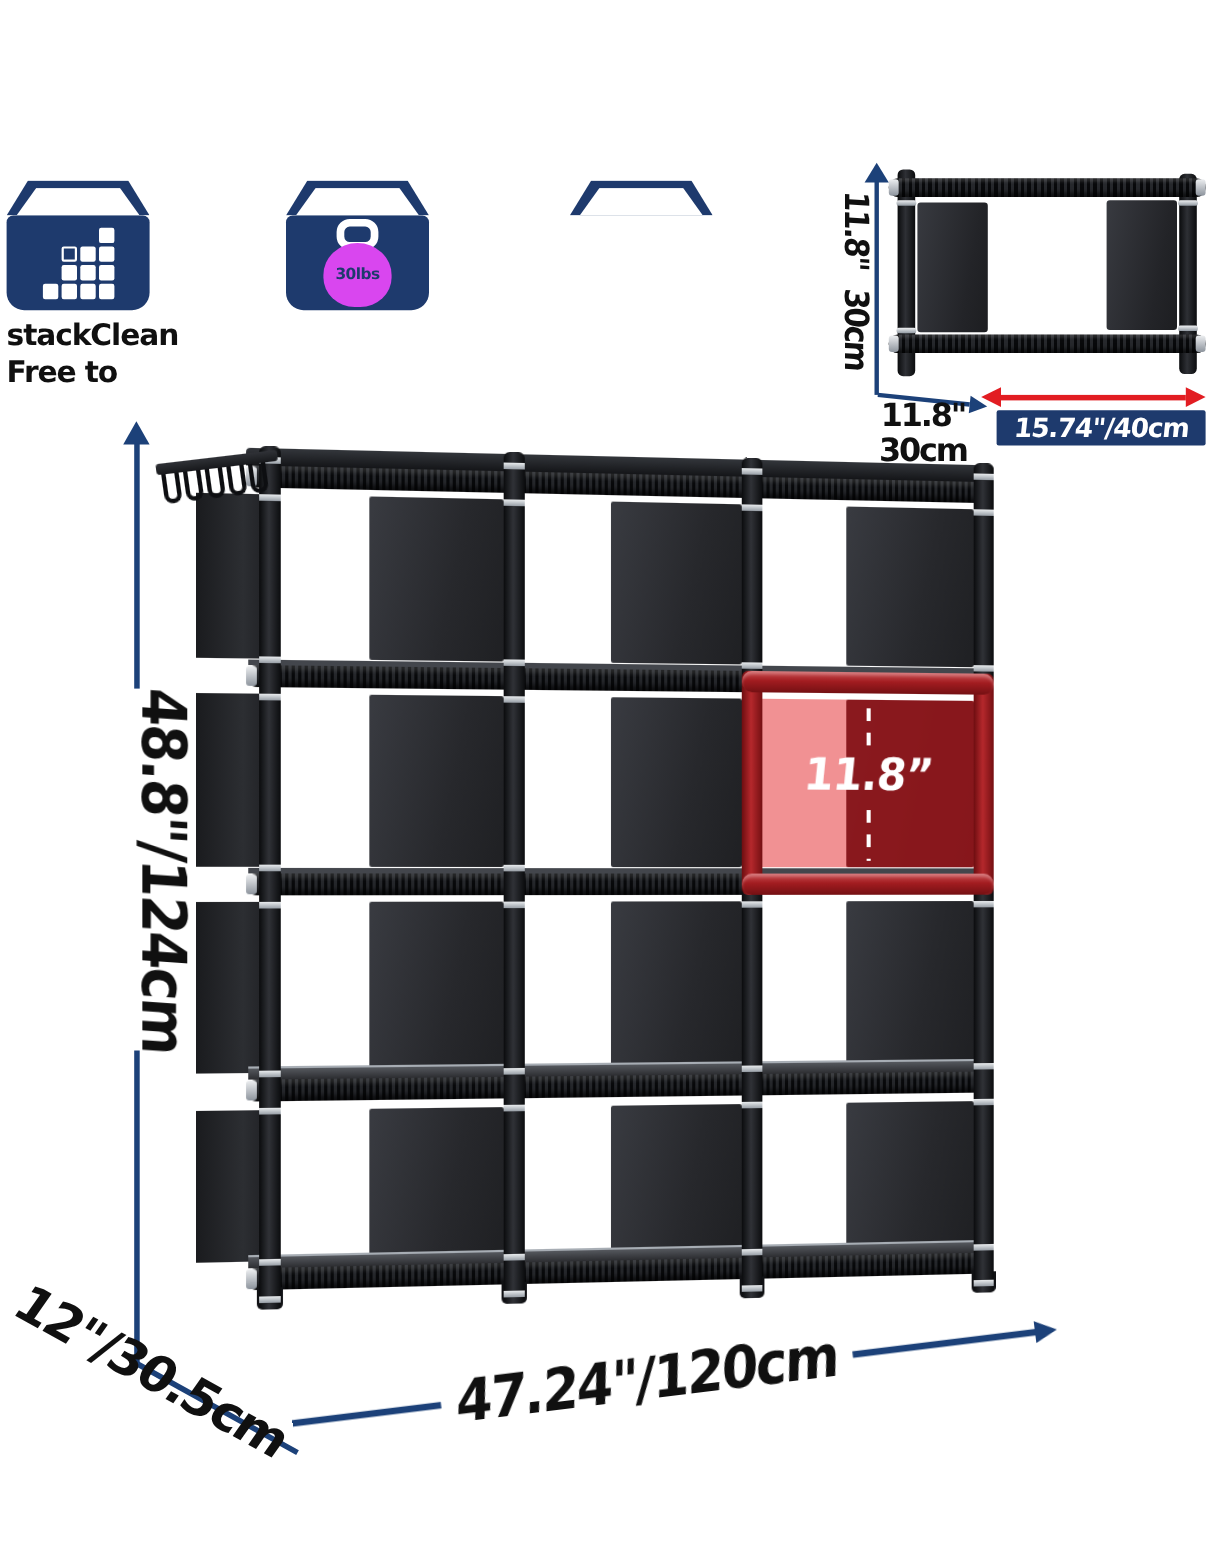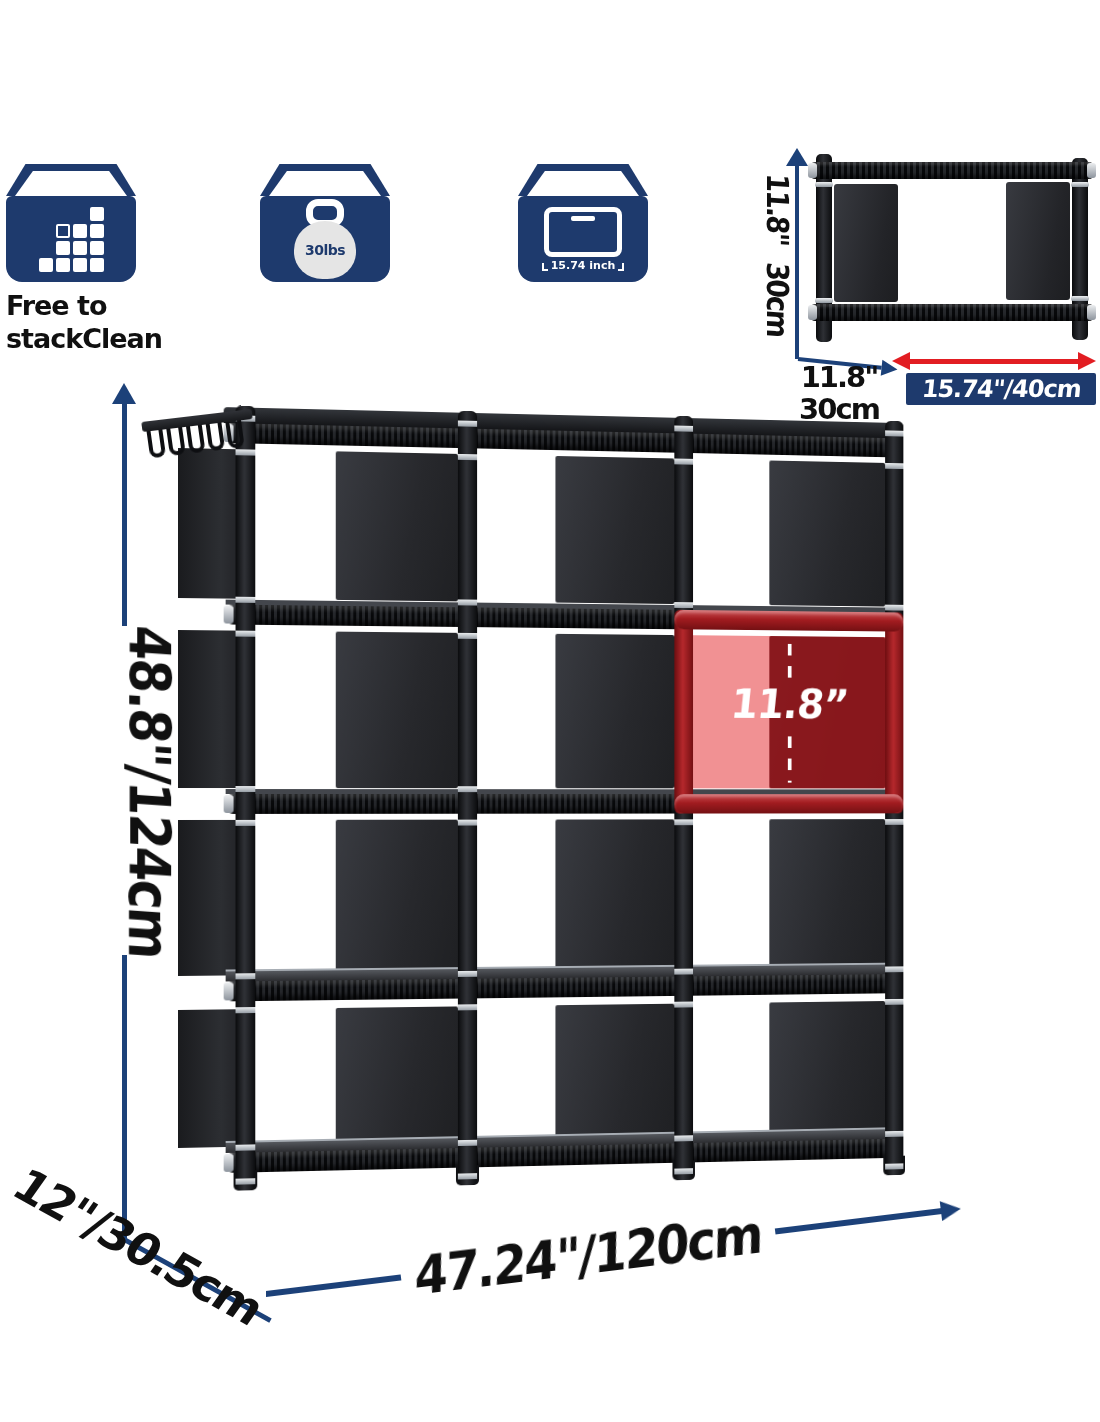--- a/index.html
+++ b/index.html
@@ -26,21 +26,21 @@
           line-height:1.22; letter-spacing:-1px;}
   
   .stack-grid{display:grid; grid-template-columns:repeat(4,14px); grid-template-rows:repeat(4,14px); gap:3px;}
   .sq{width:14px; height:14px; border-radius:2px;}
   .sq.s{background:#fff;}
   .sq.h{border:2.5px solid #fff; background:transparent;}
   
   .kb{position:relative; width:62px; height:80px;}
   .kb-handle{position:absolute; top:0; left:12px; width:38px; height:28px;
              border:7px solid #fff; border-radius:12px;}
-  .kb-ball{position:absolute; bottom:0; left:0; width:62px; height:58px; background:#e5e5e5;
+  .kb-ball{position:absolute; bottom:0; left:0; width:62px; height:58px; background:#d946ef;
            border-radius:50% 50% 46% 46%; display:flex; align-items:center; justify-content:center;}
   .kb-ball span{color:var(--navy); font-size:14px; font-weight:bold; letter-spacing:-0.5px;}
   
   .binwrap{display:flex; flex-direction:column; align-items:center;}
   .bin{position:relative; width:78px; height:50px; border:5px solid #fff; border-radius:8px;}
   .bin-slot{position:absolute; top:4px; left:50%; transform:translateX(-50%);
             width:24px; height:5px; background:#fff; border-radius:2px;}
   .bin-cap{display:flex; align-items:flex-end; gap:3px; margin-top:3px;}
   .bin-cap span{color:#fff; font-size:11px; font-weight:bold; line-height:1;}
   .tick{width:6px; height:8px; border-bottom:2px solid #fff;}
@@ -159,54 +159,42 @@
             <span class="sq s"></span>
             <span class="sq s"></span>
           <span class="sq s"></span>
             <span class="sq s"></span>
             <span class="sq s"></span>
             <span class="sq s"></span>
         </div>
       </div>
     </div>
     <div class="fi-label">
+      <div>stackClean</div>
       <div>Free to</div>
-      <div>stackClean</div>
     </div>
   </div>
 
   <div class="feature" style="left:260px;">
     <div class="fi-box">
       <div class="fi-lid"></div>
       <div class="fi-body">
         <div class="kb">
           <div class="kb-handle"></div>
           <div class="kb-ball">
             <span>30lbs</span>
           </div>
         </div>
       </div>
     </div>
   </div>
 
   <div class="feature" style="left:518px;">
     <div class="fi-box">
       <div class="fi-lid"></div>
-      <div class="fi-body">
-        <div class="binwrap">
-          <div class="bin">
-            <div class="bin-slot"></div>
-          </div>
-          <div class="bin-cap">
-            <span class="tick l"></span>
-            <span>15.74 inch</span>
-            <span class="tick r"></span>
-          </div>
-        </div>
-      </div>
     </div>
     <div class="fi-label">
     </div>
   </div>
 
   <div class="mini">
     <div class="m-post" style="left:10px; top:6px; height:188px;"></div>
     <div class="m-post" style="left:266px; top:10px; height:182px;"></div>
     <div class="m-panel" style="left:28px; top:36px;"></div>
     <div class="m-panel" style="left:200px; top:34px;"></div>

